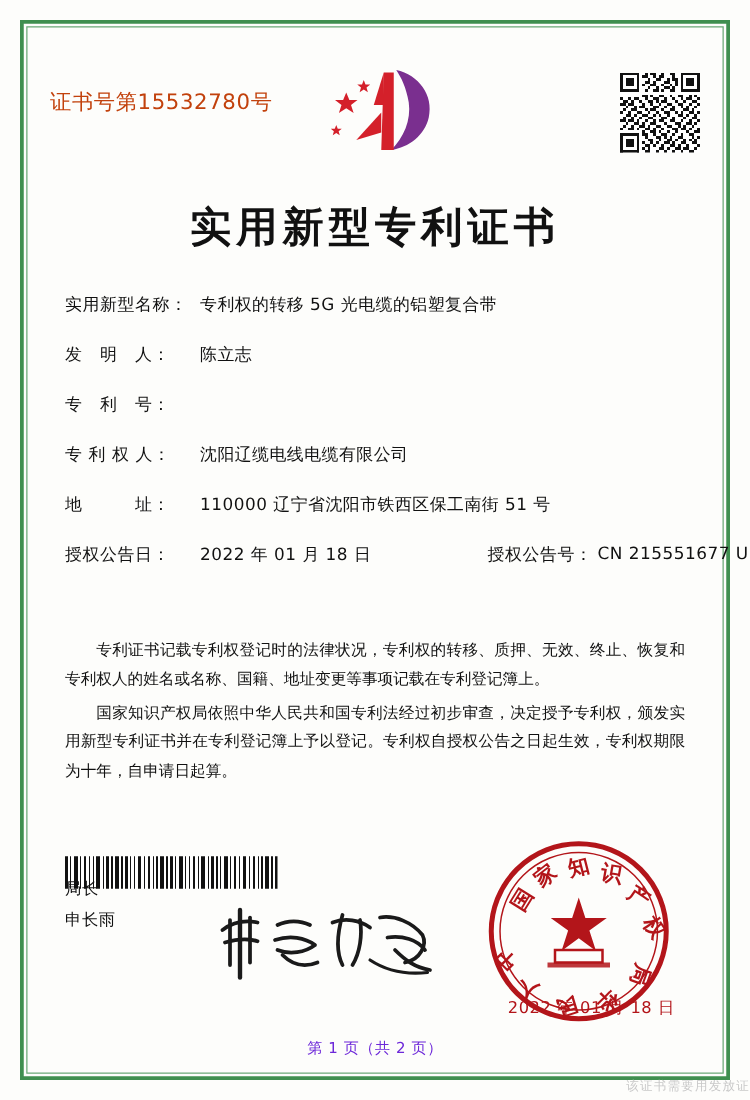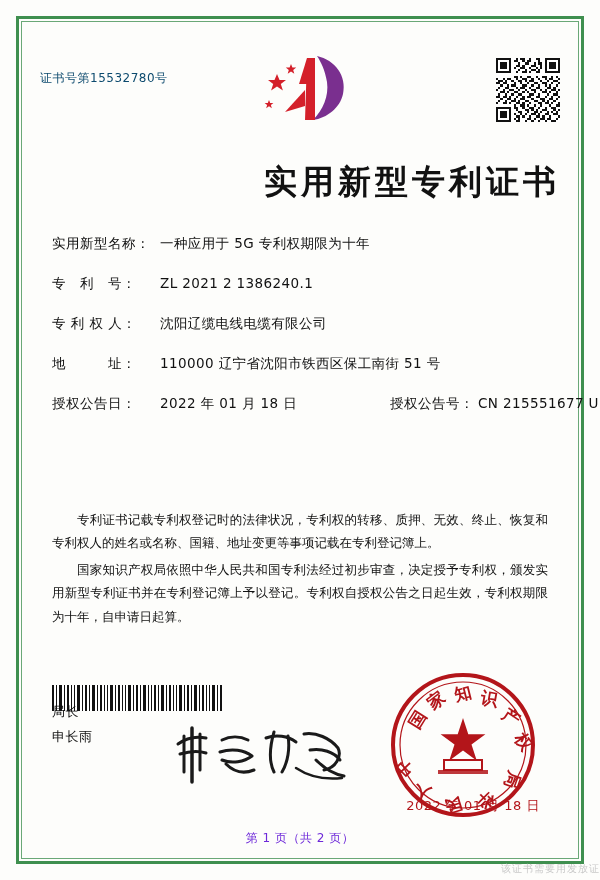--- a/index.html
+++ b/index.html
@@ -44,23 +44,23 @@
     left: 40px;
     top: 40px;
     width: 520px;
     height: 800px;
   }
   
   .cert-no {
     position: absolute;
     left: 0px;
     top: 30px;
-    font-size: 12px;
+    font-size: 17px;
     letter-spacing: 0.5px;
-    color: #0c4a6e;
+    color: #c2410c;
     white-space: nowrap;
   }
   .logo {
     position: absolute;
     left: 215px;
     top: 10px;
     width: 100px;
     height: 75px;
   }
   .qr {
@@ -70,21 +70,21 @@
     width: 64px;
     height: 64px;
   }
   .qr svg { display:block; }
 
   .title {
     position: absolute;
     left: 0;
     top: 120px;
     width: 520px;
-    text-align: right;
+    text-align: center;
     font-family: "DejaVu Serif", "Liberation Serif", serif;
     font-size: 33px;
     font-weight: bold;
     letter-spacing: 4px;
     color: #111;
   }
 
   .fields {
     position: absolute;
     left: 12px;
@@ -444,25 +444,28 @@
             <rect x="25" y="28" width="2" height="1"></rect>
         </g>
       </svg>
     </div>
 
     <div class="title">实用新型专利证书</div>
 
     <div class="fields">
       <div class="field-row">
         <span class="field-label">实用新型名称：</span>
-        <span class="field-value">一种应用于 5G 专利权期限为十年</span>
+        <span class="field-value">专利权的转移 5G 光电缆的铝塑复合带</span>
+      </div>
+      <div class="field-row">
+        <span class="field-label">发　明　人：</span>
+        <span class="field-value">陈立志</span>
       </div>
       <div class="field-row">
         <span class="field-label">专　利　号：</span>
-        <span class="field-value">ZL 2021 2 1386240.1</span>
       </div>
       <div class="field-row">
         <span class="field-label">专 利 权 人：</span>
         <span class="field-value">沈阳辽缆电线电缆有限公司</span>
       </div>
       <div class="field-row">
         <span class="field-label">地　　　址：</span>
         <span class="field-value">110000 辽宁省沈阳市铁西区保工南街 51 号</span>
       </div>
       <div class="field-row dual">

